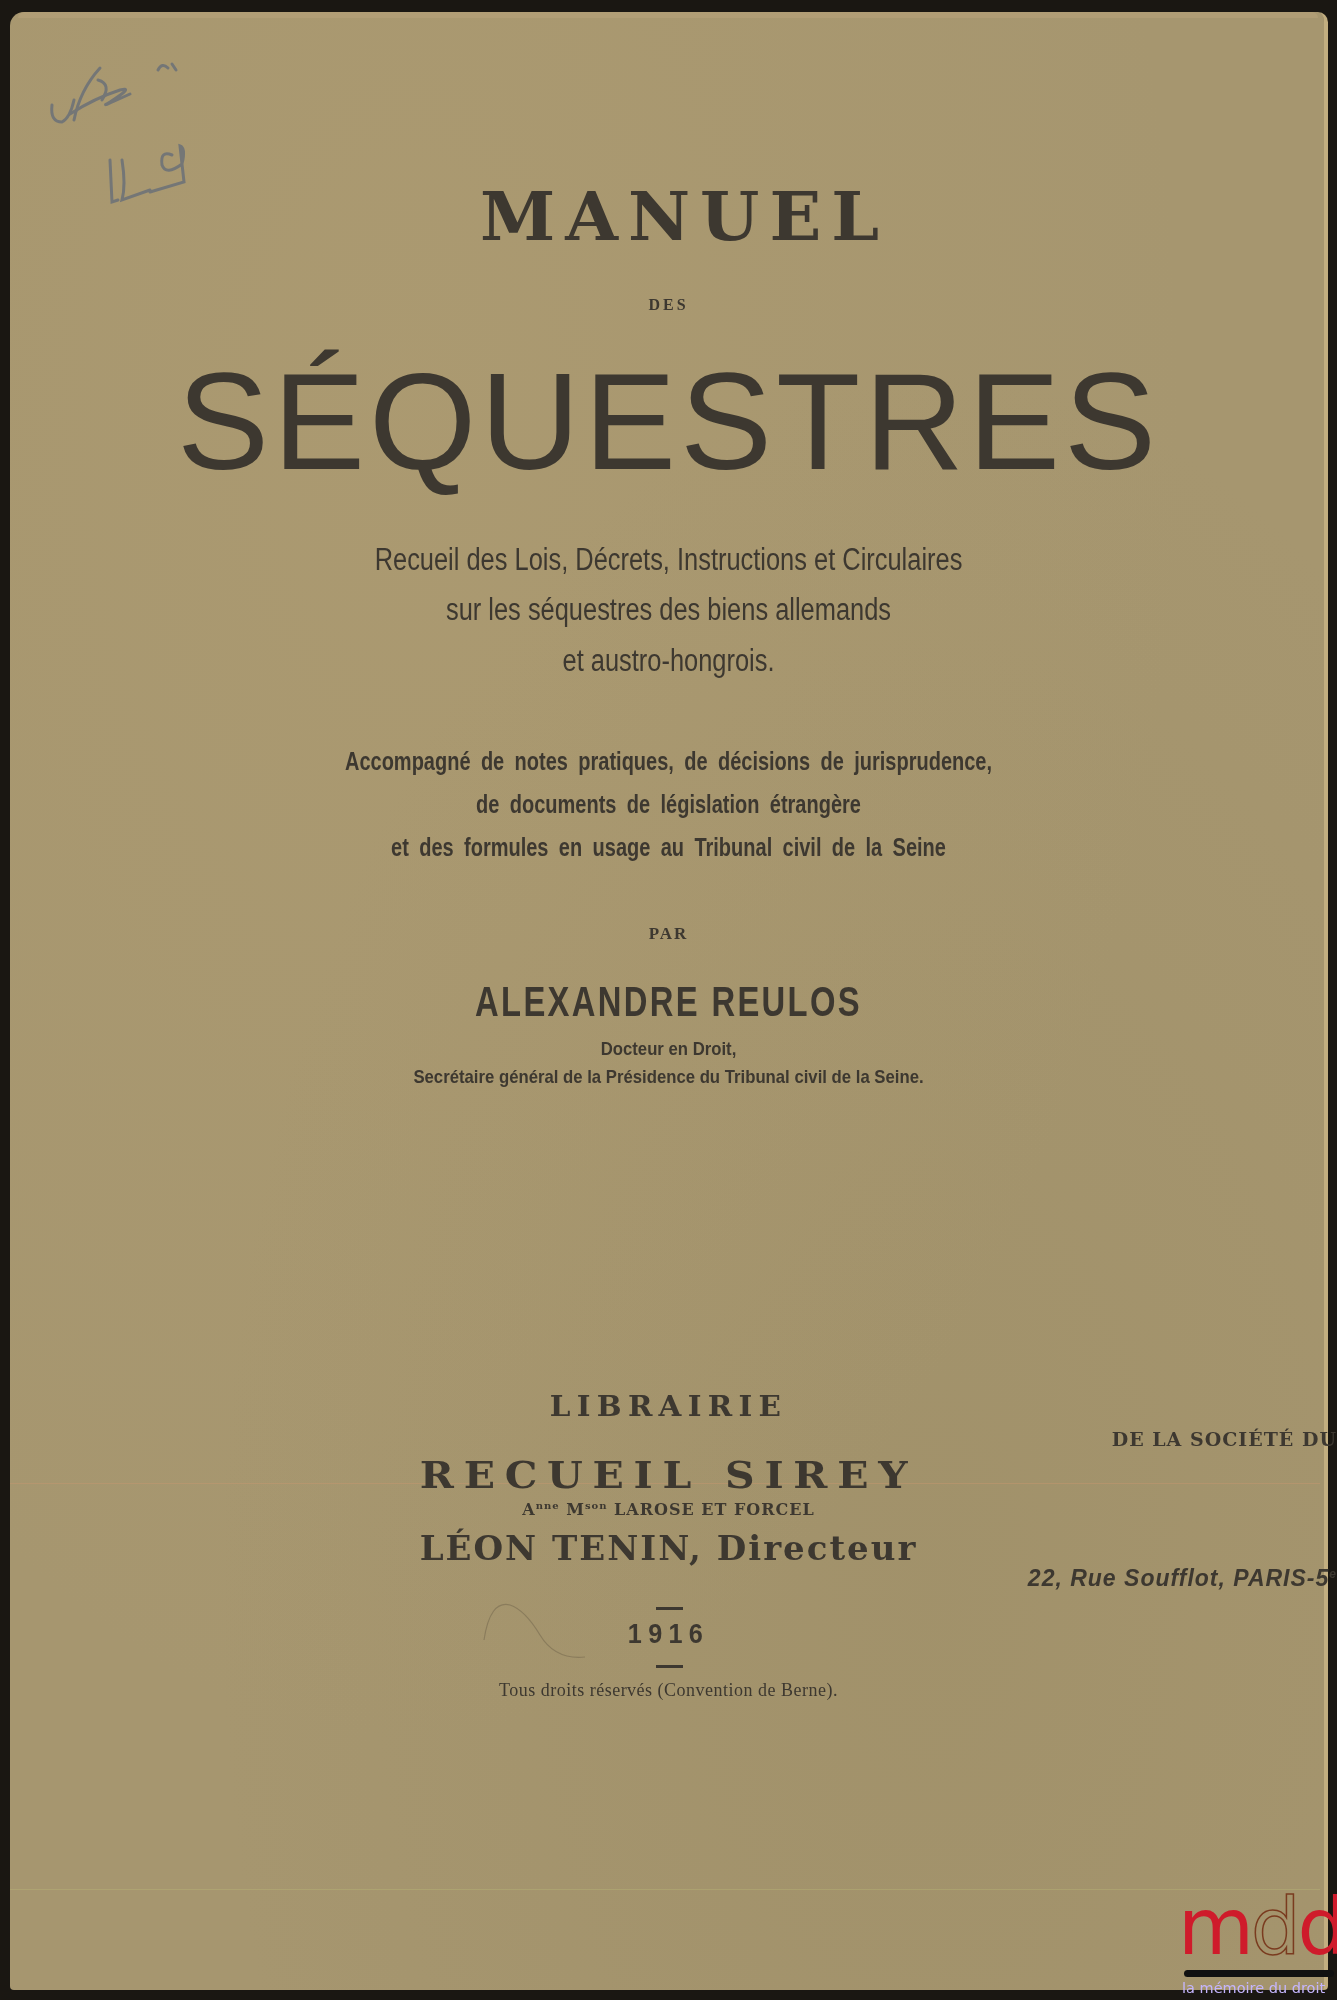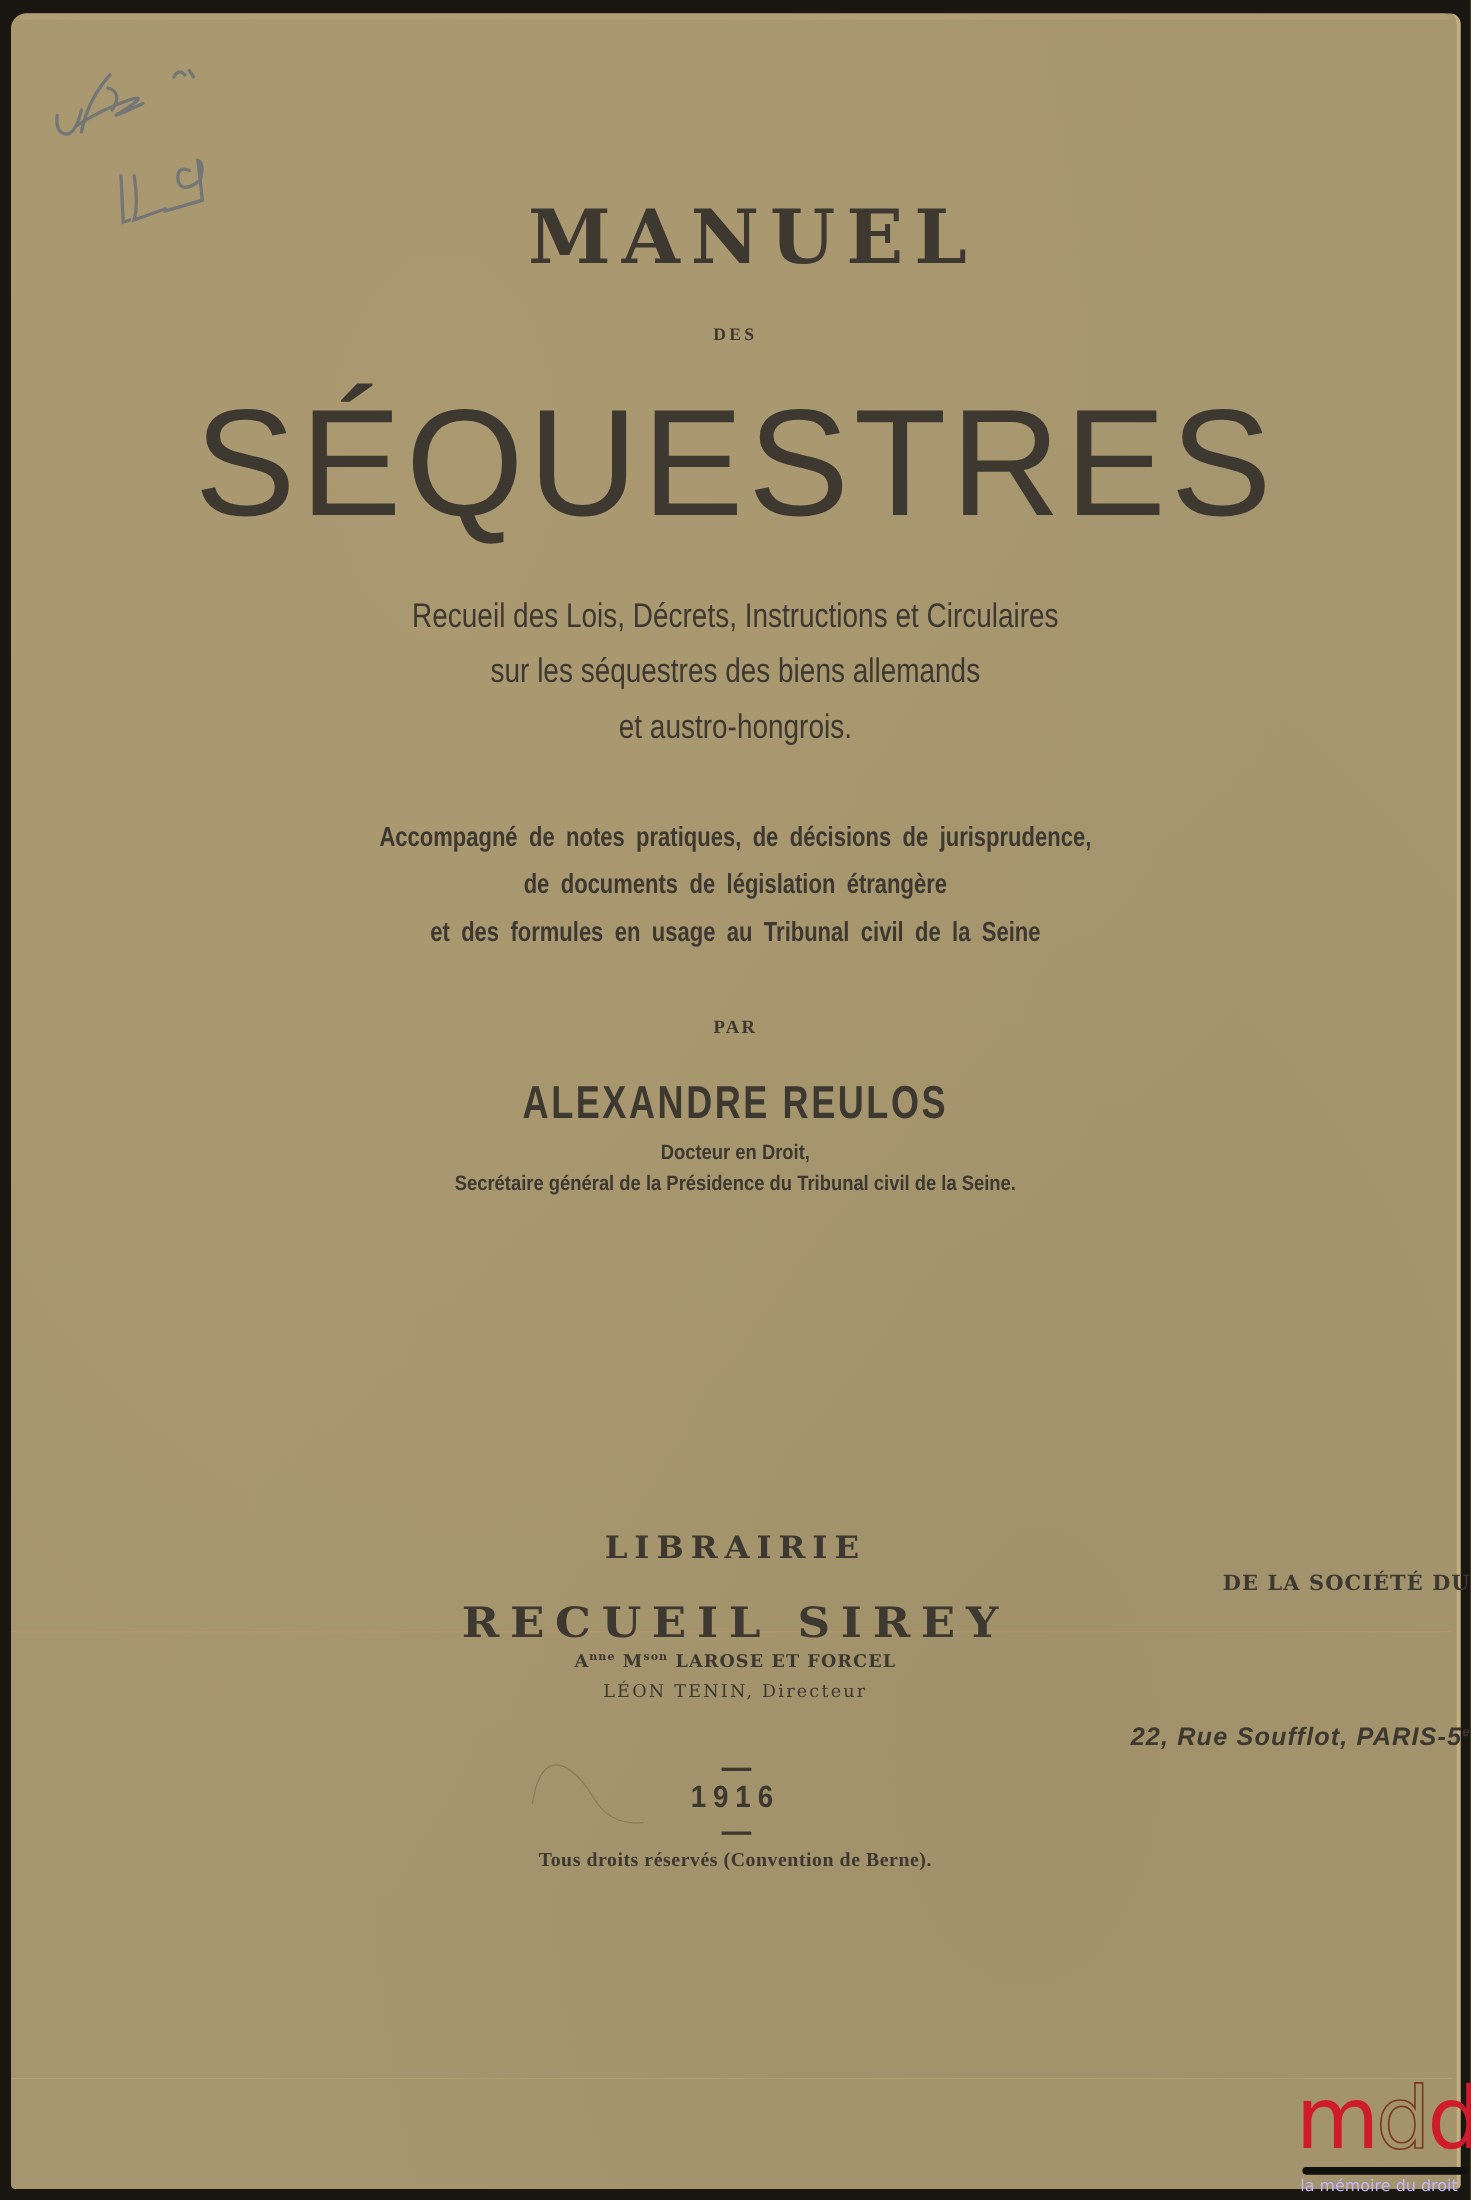--- a/index.html
+++ b/index.html
@@ -34,26 +34,26 @@
   .t-sub { font-family: "Liberation Sans Narrow", "Liberation Sans", sans-serif; font-size: 31px; line-height: 1; transform: scaleX(0.82); transform-origin: center; }
   .t-acc { font-family: "Liberation Sans", sans-serif; font-weight: bold; font-size: 25px; transform: scaleX(0.80); transform-origin: center; word-spacing: 6px; }
   .t-par { top: 924px; font-family: "Liberation Serif", serif; font-weight: bold; font-size: 17px; letter-spacing: 2px; }
   .t-author { top: 978px; font-family: "Liberation Sans", sans-serif; font-weight: bold; font-size: 42px; transform: scaleX(0.78); letter-spacing: 3px; }
   .t-doc { font-family: "Liberation Sans", sans-serif; font-weight: bold; font-size: 19px; transform: scaleX(0.88); }
   .t-lib { top: 1390px; font-family: "DejaVu Serif", serif; font-weight: bold; font-size: 28px; letter-spacing: 6px; transform: scaleX(1.05); }
   .t-soc { top: 1428px; font-family: "DejaVu Serif", serif; font-weight: bold; font-size: 19px; letter-spacing: 1px; text-align: right; }
   .t-sirey { top: 1452px; font-family: "DejaVu Serif", serif; font-weight: bold; font-size: 38px; letter-spacing: 9px; transform: scaleX(1.08); }
   .t-anne { top: 1500px; font-family: "DejaVu Serif", serif; font-weight: bold; font-size: 16px; letter-spacing: 1px; }
   .t-anne sup { font-size: 10px; vertical-align: 6px; }
-  .t-leon { top: 1528px; font-family: "DejaVu Serif", serif; font-weight: normal; font-size: 16px; letter-spacing: 2px; }
+  .t-leon { top: 1528px; font-family: "DejaVu Serif", serif; font-weight: bold; font-size: 34px; letter-spacing: 2px; }
   .t-addr { top: 1565px; font-family: "Liberation Sans", sans-serif; font-style: italic; font-weight: bold; font-size: 23px; letter-spacing: 1px; text-align: right; }
   .t-addr sup { font-size: 12px; vertical-align: 8px; }
   .dash { position: absolute; left: 656px; width: 27px; height: 3px; background: #3d3830; }
   .t-year { top: 1618px; font-family: "Liberation Sans", sans-serif; font-weight: bold; font-size: 28px; letter-spacing: 7px; transform: scaleX(0.9); }
-  .t-rights { top: 1680px; font-family: "Liberation Serif", serif; font-weight: bold; font-size: 18px; letter-spacing: 0.5px; text-align: center; }
+  .t-rights { top: 1680px; font-family: "Liberation Serif", serif; font-weight: normal; font-size: 18px; letter-spacing: 0.5px; text-align: center; }
   .pencil { position: absolute; }
   .logo { position: absolute; left: 1178px; top: 1888px; width: 159px; height: 112px; }
   .logo-mdd { position: absolute; left: 0; top: 0; font-family: "DejaVu Sans", sans-serif; font-size: 78px; line-height: 1; color: #cf1b2b; letter-spacing: -3px; }
   .logo-mdd .outline { color: transparent; -webkit-text-stroke: 1.5px #7a3b1f; }
   .logo-bar { position: absolute; left: 6px; top: 82px; width: 150px; height: 7px; background: #111; border-radius: 4px; }
   .logo-text { position: absolute; left: 4px; top: 92px; font-family: "DejaVu Sans", sans-serif; font-size: 14.5px; color: #c4b5fd; white-space: nowrap; }
 </style>
 </head>
 <body>
 

